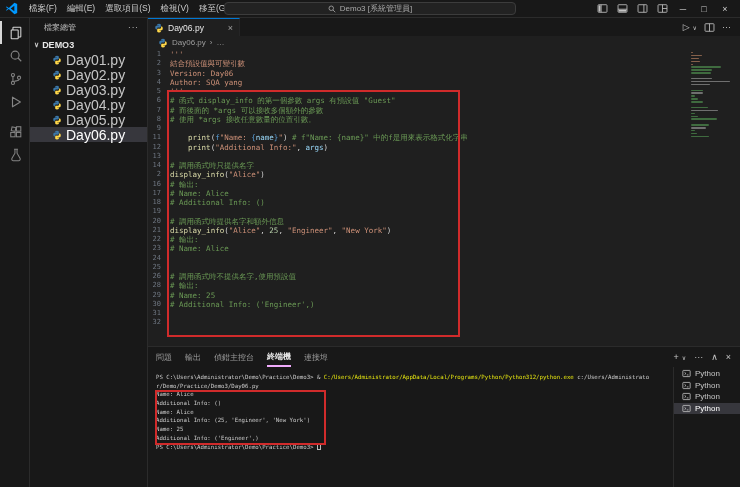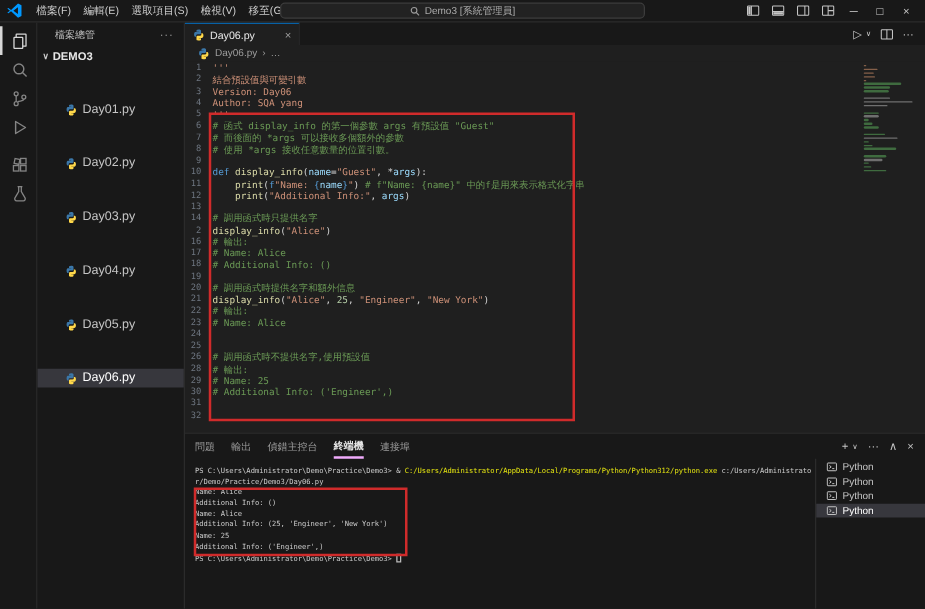--- a/index.html
+++ b/index.html
@@ -31,21 +31,21 @@
   .ab-item.gap { margin-top:7px; }
 
   .sidebar { width:118px; background:#181818; border-right:1px solid #2b2b2b; flex-shrink:0; }
   .sb-header { height:19px; display:flex; align-items:center; padding:0 8px 0 14px;
     font-size:8px; color:#bbbbbb;gap:28px; }
   .sb-more { margin-left:auto; letter-spacing:1px; color:#c5c5c5; }
   .folder-row { height:15px; display:flex; align-items:center; gap:3px; padding-left:4px;
     font-size:9px; font-weight:bold; color:#e7e7e7; }
   .chev { font-size:7px; color:#cccccc; }
   .file-row { height:15px; display:flex; align-items:center; gap:4px; padding-left:22px;
-    font-size:10px; color:#c5c5c5;margin-top:28px; }
+    font-size:14px; color:#c5c5c5; }
   .file-row.selected { background:#37373d; color:#ffffff; }
   .file-row .fi { display:flex; align-items:center; }
 
   .editor-group { flex:1; display:flex; flex-direction:column; background:#1f1f1f; min-width:0; }
 
   .tabbar { height:18px; background:#181818; display:flex; align-items:stretch; }
   .tab { width:92px; background:#1f1f1f; border-top:1px solid #0078d4; border-right:1px solid #252526;
     display:flex; align-items:center; gap:4px; padding:0 6px; font-size:8.5px; color:#e7e7e7; }
   .tab-close { margin-left:auto; color:#a0a0a0; font-size:9px; }
   .editor-actions { margin-left:auto; display:flex; align-items:center; gap:7px; padding-right:9px;
@@ -78,21 +78,21 @@
   .panel-actions { margin-left:auto; display:flex; align-items:center; gap:8px;
     color:#c5c5c5; font-size:9px; }
   .panel-actions .sm { font-size:6px; margin-left:-5px; }
   .panel-body { flex:1; display:flex; min-height:0; }
   .terminal { flex:1; min-width:0; overflow:hidden; padding:6px 0 0 8px;
     font-family:"DejaVu Sans Mono", monospace; font-size:5.7px; }
   .term-line { height:8.7px; line-height:8.7px; white-space:pre; color:#cccccc; }
   .term-y { color:#e5e510; }
   .term-cursor { display:inline-block; width:4px; height:7px; border:1px solid #bbbbbb;
     vertical-align:-1px; }
-  .term-list { width:88px; flex-shrink:0; border-left:1px solid #2b2b2b; padding-top:1px; }
+  .term-list { width:67px; flex-shrink:0; border-left:1px solid #2b2b2b; padding-top:1px; }
   .tl-row { height:11.5px; display:flex; align-items:center; gap:4px; padding-left:8px;
     font-size:8px; color:#c5c5c5; }
   .tl-row.selected { background:#37373d; color:#ffffff; }
 </style>
 </head>
 <body>
 
 <div class="titlebar">
   <span class="logo" id="logo">
       <svg width="13" height="13" viewBox="0 0 16 16">
@@ -306,21 +306,20 @@
       <div class="code-col" id="code">
           <div class="code-line"><span class="ln">1</span><span class="code-text"><span class="tk-str">'''</span></span></div>
           <div class="code-line"><span class="ln">2</span><span class="code-text"><span class="tk-str">結合預設值與可變引數</span></span></div>
           <div class="code-line"><span class="ln">3</span><span class="code-text"><span class="tk-str">Version: Day06</span></span></div>
           <div class="code-line"><span class="ln">4</span><span class="code-text"><span class="tk-str">Author: SQA yang</span></span></div>
           <div class="code-line"><span class="ln">5</span><span class="code-text"><span class="tk-str">'''</span></span></div>
           <div class="code-line"><span class="ln">6</span><span class="code-text"><span class="tk-com"># 函式 display_info 的第一個參數 args 有預設值 "Guest"</span></span></div>
           <div class="code-line"><span class="ln">7</span><span class="code-text"><span class="tk-com"># 而後面的 *args 可以接收多個額外的參數</span></span></div>
           <div class="code-line"><span class="ln">8</span><span class="code-text"><span class="tk-com"># 使用 *args 接收任意數量的位置引數。</span></span></div>
           <div class="code-line"><span class="ln">9</span><span class="code-text"></span></div>
-          <div class="code-line"><span class="ln">10</span><span class="code-text"><span class="tk-kw">def </span><span class="tk-fn">display_info</span><span class="tk-plain">(</span><span class="tk-param">name</span><span class="tk-plain">=</span><span class="tk-str">"Guest"</span><span class="tk-plain">, *</span><span class="tk-param">args</span><span class="tk-plain">):</span></span></div>
           <div class="code-line"><span class="ln">11</span><span class="code-text"><span class="tk-plain">    </span><span class="tk-fn">print</span><span class="tk-plain">(</span><span class="tk-kw">f</span><span class="tk-str">"Name: </span><span class="tk-brace">{</span><span class="tk-param">name</span><span class="tk-brace">}</span><span class="tk-str">"</span><span class="tk-plain">) </span><span class="tk-com"># f"Name: {name}" 中的f是用來表示格式化字串</span></span></div>
           <div class="code-line"><span class="ln">12</span><span class="code-text"><span class="tk-plain">    </span><span class="tk-fn">print</span><span class="tk-plain">(</span><span class="tk-str">"Additional Info:"</span><span class="tk-plain">, </span><span class="tk-param">args</span><span class="tk-plain">)</span></span></div>
           <div class="code-line"><span class="ln">13</span><span class="code-text"></span></div>
           <div class="code-line"><span class="ln">14</span><span class="code-text"><span class="tk-com"># 調用函式時只提供名字</span></span></div>
           <div class="code-line"><span class="ln">2</span><span class="code-text"><span class="tk-fn">display_info</span><span class="tk-plain">(</span><span class="tk-str">"Alice"</span><span class="tk-plain">)</span></span></div>
           <div class="code-line"><span class="ln">16</span><span class="code-text"><span class="tk-com"># 輸出:</span></span></div>
           <div class="code-line"><span class="ln">17</span><span class="code-text"><span class="tk-com"># Name: Alice</span></span></div>
           <div class="code-line"><span class="ln">18</span><span class="code-text"><span class="tk-com"># Additional Info: ()</span></span></div>
           <div class="code-line"><span class="ln">19</span><span class="code-text"></span></div>
           <div class="code-line"><span class="ln">20</span><span class="code-text"><span class="tk-com"># 調用函式時提供名字和額外信息</span></span></div>

